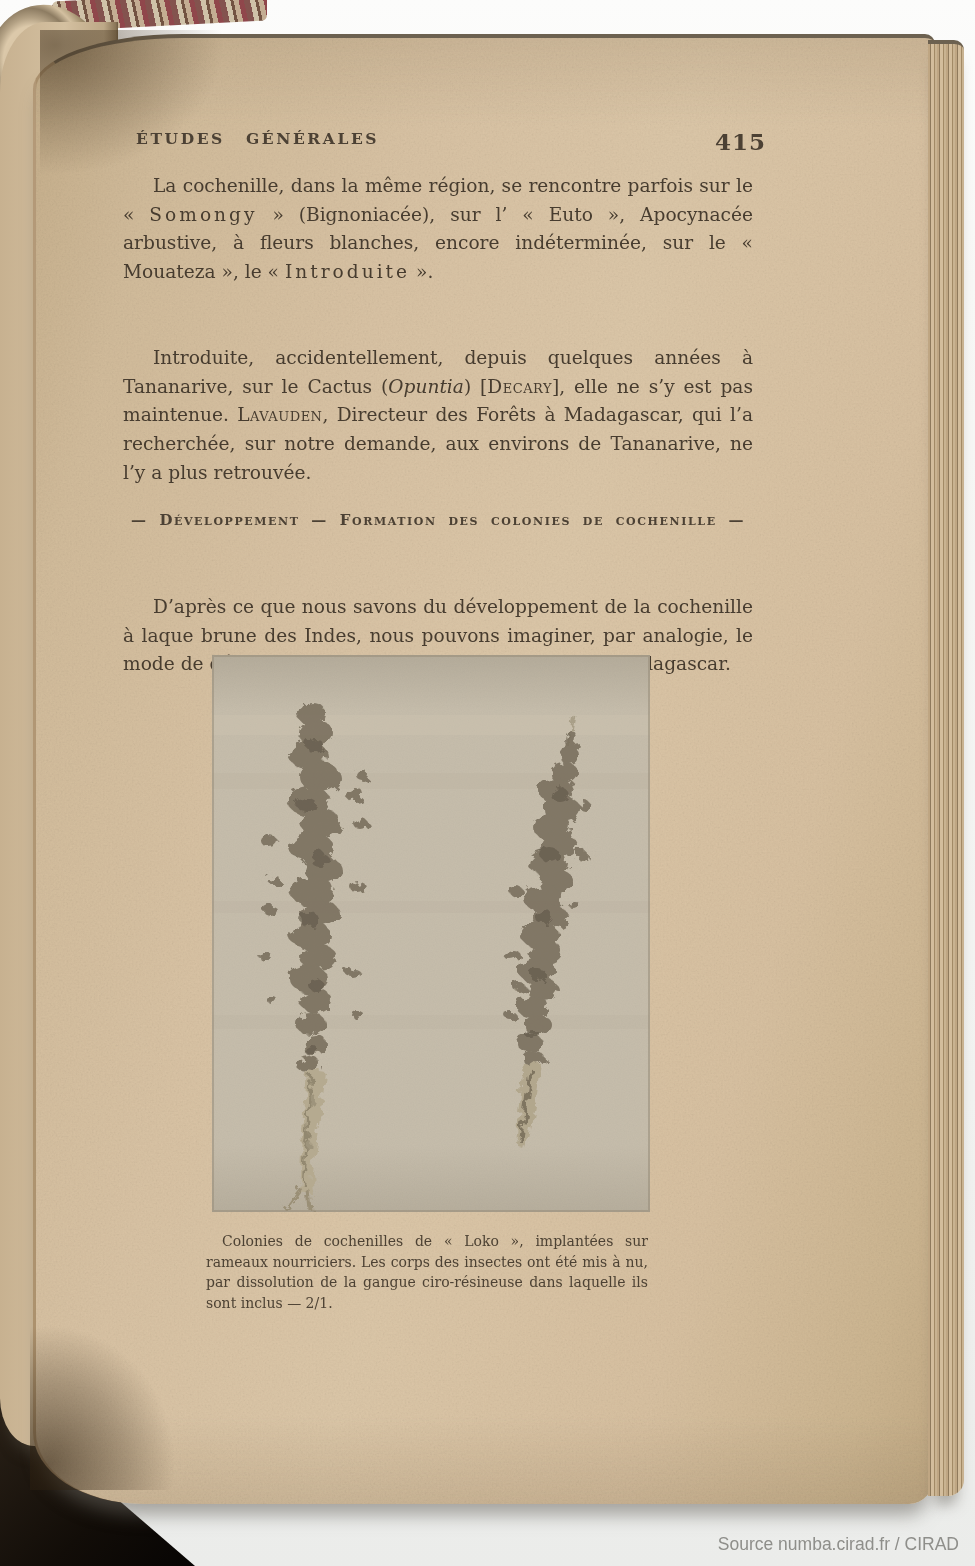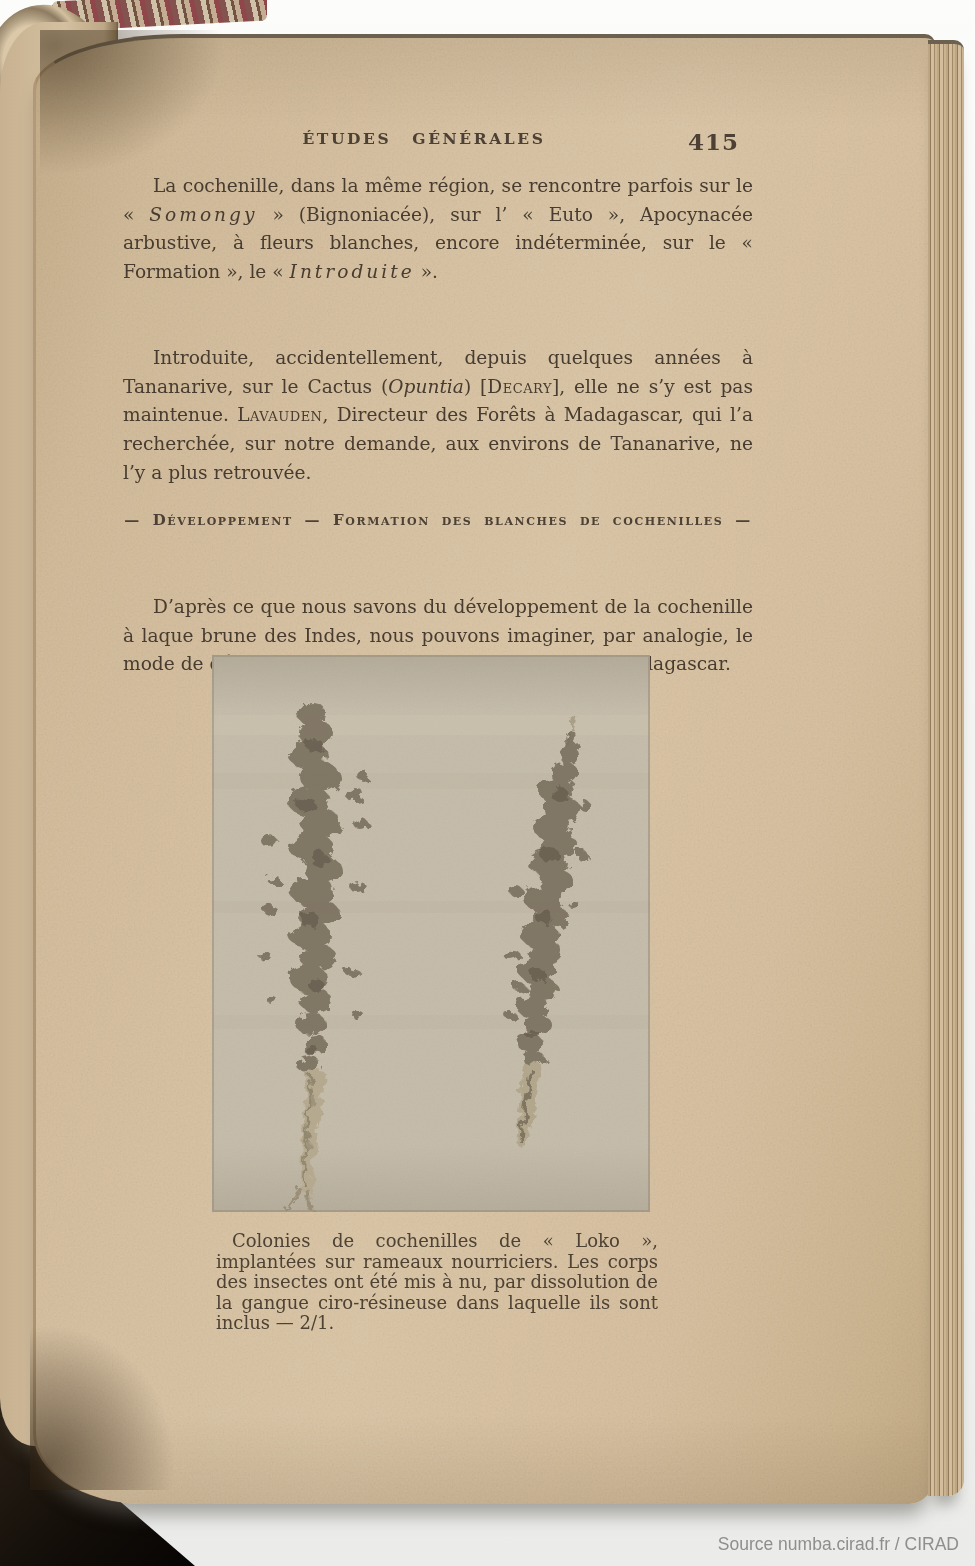--- a/index.html
+++ b/index.html
@@ -31,34 +31,34 @@
   .right-stack{position:absolute;left:928px;top:40px;width:36px;height:1452px;
     border-top:4px solid #6c6150;border-radius:0 10px 16px 0;
     background:repeating-linear-gradient(90deg,#bfa683 0 2px,#8f7a5c 2px 3px,#d3bd9c 3px 6px,#a28a66 6px 7px,#c9b391 7px 9px);
     box-shadow:0 16px 14px -7px rgba(105,102,94,.5);}
   .gutter-top{position:absolute;left:40px;top:30px;width:190px;height:150px;pointer-events:none;
     background:radial-gradient(ellipse at 8% 10%,rgba(62,46,26,.55) 0%,rgba(62,46,26,.22) 40%,rgba(62,46,26,0) 68%);}
   .gutter-bottom{position:absolute;left:30px;top:1320px;width:150px;height:170px;pointer-events:none;
     background:radial-gradient(ellipse at 12% 85%,rgba(45,32,16,.6) 0%,rgba(45,32,16,.25) 42%,rgba(45,32,16,0) 68%);}
   
   .text-layer{position:absolute;inset:0;color:#473c2f;}
-  .runhead{position:absolute;left:109px;top:129px;width:630px;height:24px;
-    font-size:15.5px;font-weight:700;letter-spacing:2.6px;word-spacing:13px;text-align:center;color:#4c4134;}
+  .runhead{position:absolute;left:136px;top:129px;width:630px;height:24px;
+    font-size:15.5px;font-weight:700;letter-spacing:2.6px;word-spacing:13px;color:#4c4134;}
   .rh-num{position:absolute;right:0;top:-1px;font-size:23px;letter-spacing:1px;word-spacing:0;}
   .para{position:absolute;left:123px;width:630px;margin:0;text-align:justify;
     font-size:18.6px;line-height:28.7px;text-indent:30px;color:#473c2f;}
   .p1{top:172px;} .p2{top:287px;} .p3{top:344px;} .p4{top:573px;margin-top:20px;}
-  .lsp{letter-spacing:3px;font-style:italic;}
+  .lsp{letter-spacing:3px;}
   .sc{font-variant:small-caps;letter-spacing:.5px;margin-top:8px;}
   .ital{font-style:italic;}
   .heading{position:absolute;left:123px;top:511px;width:630px;margin:0;text-align:center;
     font-size:15px;font-weight:600;letter-spacing:1.6px;word-spacing:5px;color:#4c4134;}
   .fig{position:absolute;left:212px;top:655px;width:438px;height:557px;}
-  .caption{position:absolute;left:216px;top:1231px;width:442px;margin:0;text-align:justify;
-    font-size:18px;line-height:20.6px;text-indent:16px;color:#4d4234;}
+  .caption{position:absolute;left:206px;top:1231px;width:442px;margin:0;text-align:justify;
+    font-size:14px;line-height:20.6px;text-indent:16px;color:#4d4234;}
   .credit{position:absolute;right:16px;top:1534px;
     font-family:"Liberation Sans","DejaVu Sans",sans-serif;font-size:17.5px;color:#8e8e8a;text-align:center;}
 </style>
 </head>
 <body>
 
 <div class="scene">
 
   <div class="black-wedge"></div>
   <div class="headband"></div>
@@ -79,26 +79,26 @@
   <div class="gutter-top"></div>
   <div class="gutter-bottom"></div>
 
   <div class="text-layer">
 
     <div class="runhead">
       <span>ÉTUDES GÉNÉRALES</span>
       <span class="rh-num">415</span>
     </div>
 
-    <p class="para p1"><span>La cochenille, dans la même région, se rencontre parfois sur le « </span><span class="lsp">Somongy</span><span> » (Bignoniacée), sur l’ « Euto », Apocynacée arbustive, à fleurs blanches, encore indéterminée, sur le « </span><span>Formation</span><span> », le « </span><span class="lsp">Introduite</span><span> ».</span></p>
+    <p class="para p1"><span>La cochenille, dans la même région, se rencontre parfois sur le « </span><span class="lsp">Somongy</span><span> » (Bignoniacée), sur l’ « Euto », Apocynacée arbustive, à fleurs blanches, encore indéterminée, sur le « </span><span>Mouateza</span><span> », le « </span><span class="lsp">Introduite</span><span> ».</span></p>
 
 
     <p class="para p3"><span>Introduite, accidentellement, depuis quelques années à Tananarive, sur le Cactus (</span><span class="ital">Opuntia</span><span>) [</span><span class="sc">Decary</span><span>], elle ne s’y est pas maintenue. </span><span class="sc">Lavauden</span><span>, Directeur des Forêts à Madagascar, qui l’a recherchée, sur notre demande, aux environs de Tananarive, ne l’y a plus retrouvée.</span></p>
 
-    <p class="heading sc"><span>— </span><span>Développement</span><span> — </span><span>Formation des blanches de cochenilles</span><span> —</span></p>
+    <p class="heading sc"><span>— </span><span>Développement</span><span> — </span><span>Formation des colonies de cochenille</span><span> —</span></p>
 
     <p class="para p4">D’après ce que nous savons du développement de la cochenille à laque brune des Indes, nous pouvons imaginer, par analogie, le mode de développement de la cochenille à Loko de Madagascar.</p>
 
     <svg class="fig" xmlns="http://www.w3.org/2000/svg" viewBox="0 0 438 557">
       <defs>
         <filter id="rough" x="-25%" y="-25%" width="150%" height="150%">
           <feTurbulence type="fractalNoise" baseFrequency="0.09" numOctaves="3" seed="7" result="t"></feTurbulence>
           <feDisplacementMap in="SourceGraphic" in2="t" scale="14"></feDisplacementMap>
         </filter>
         <filter id="grain">

